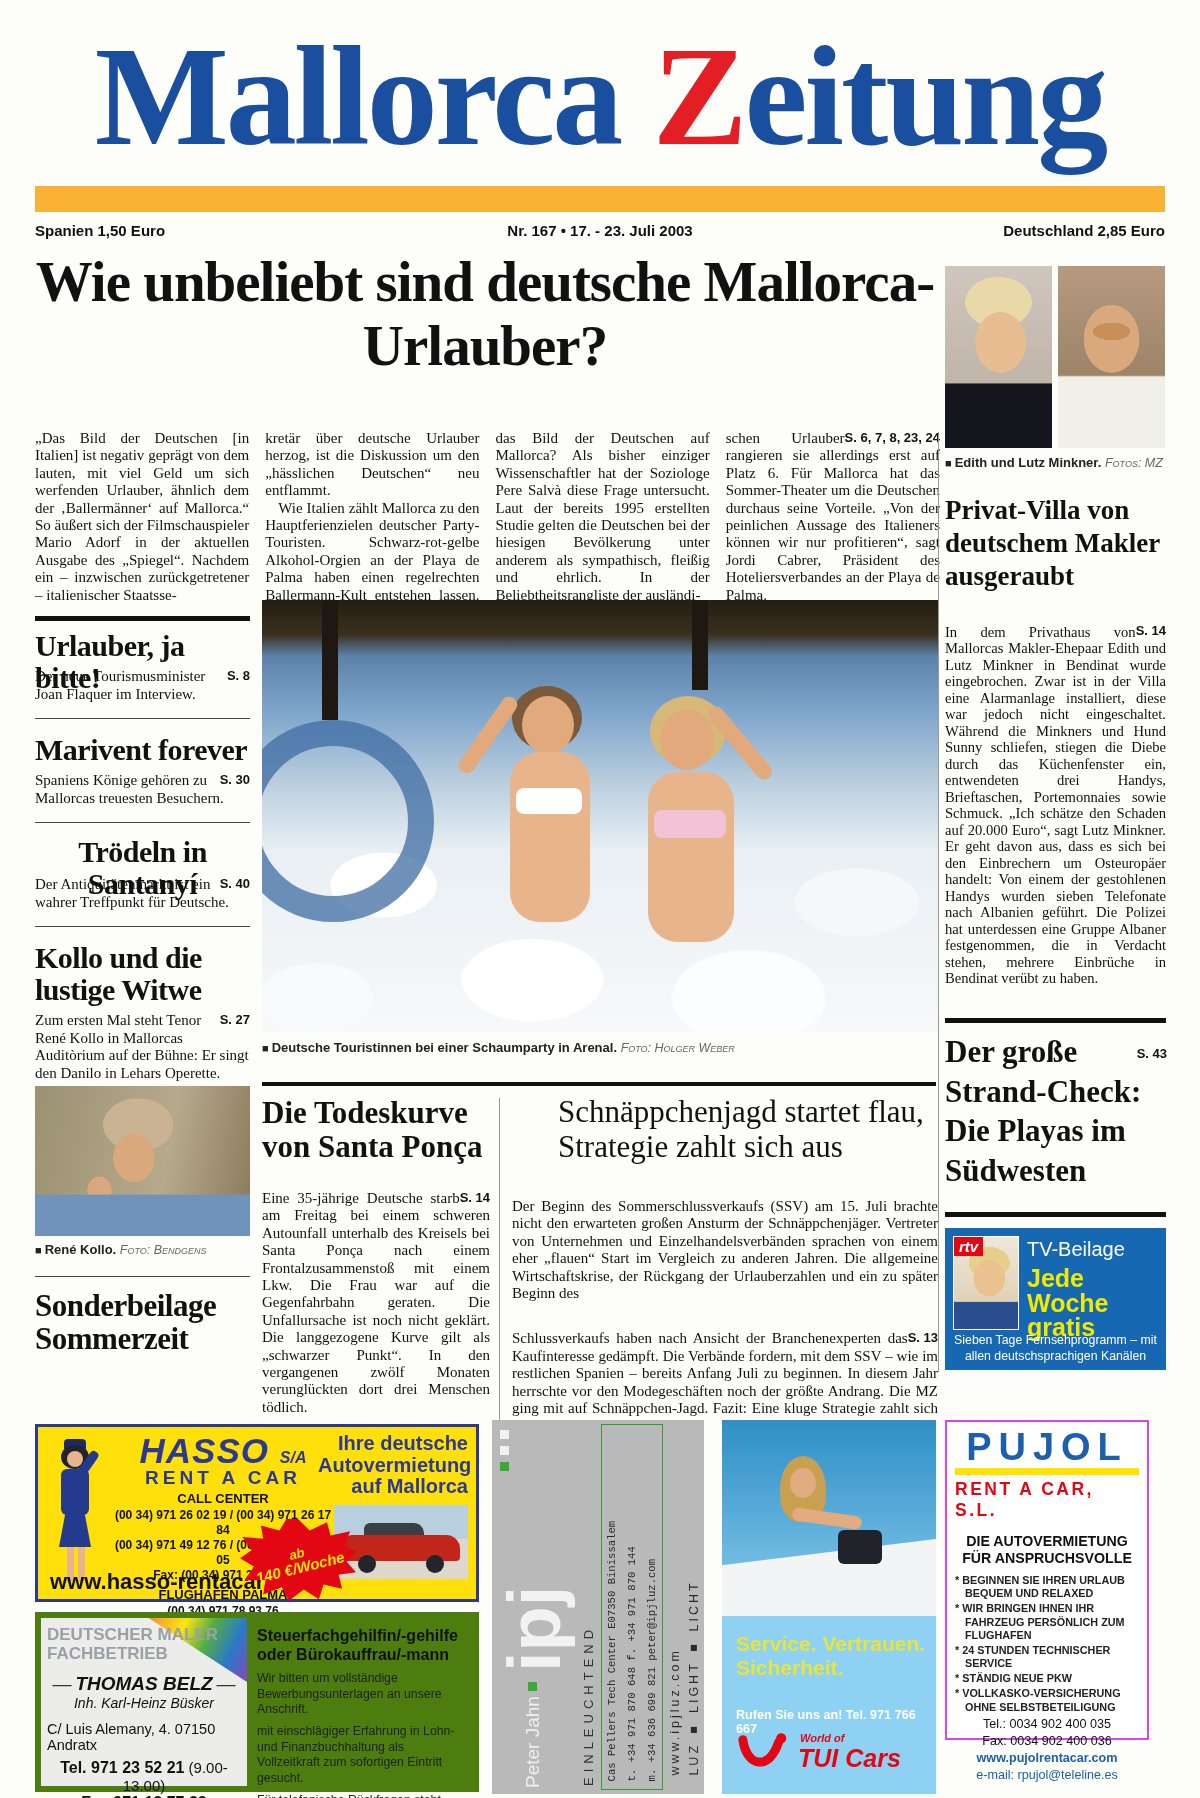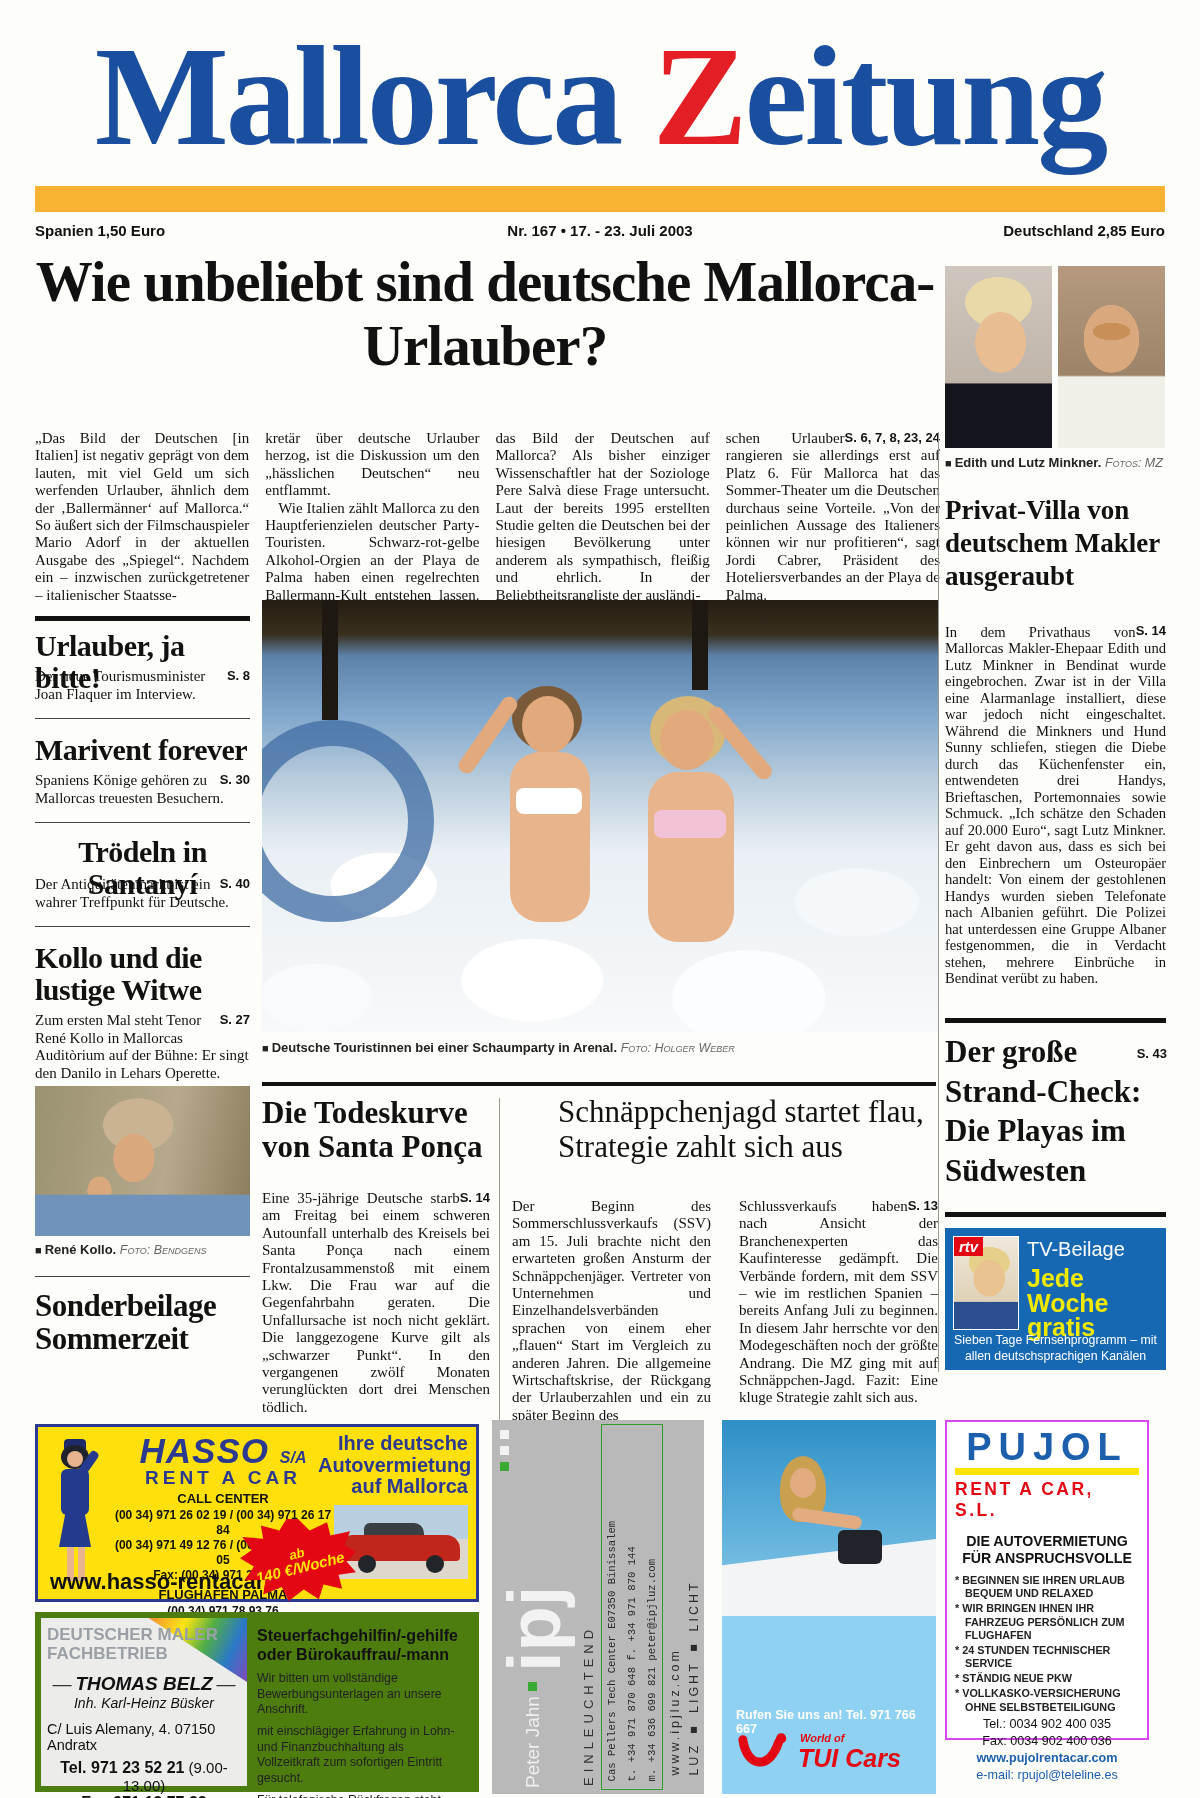--- a/index.html
+++ b/index.html
@@ -71,21 +71,21 @@
   .fig .face{position:absolute;border-radius:50%;background:#e2a97c;}
   .fig .body{position:absolute;border-radius:30px;background:#e8b48c;}
   .fig .top{position:absolute;border-radius:8px;background:#f2c3d6;}
   .fig .arm{position:absolute;width:16px;height:90px;border-radius:8px;background:#e2a97c;}
   #main-cap{left:262px;top:1040px;width:676px;}
   #hr-mid{left:262px;top:1082px;width:674px;height:4px;}
   
   #todes-head{left:262px;top:1096px;width:230px;font-size:31px;font-weight:bold;line-height:1.1;}
   #todes-body{left:262px;top:1190px;width:228px;font-size:15px;line-height:1.16;}
   #schn-head{left:512px;top:1094px;width:428px;font-size:31px;font-weight:normal;line-height:1.13;margin-left:46px;}
-  #schn-cols{left:512px;top:1198px;width:426px;display:flex;gap:28px;}
+  #schn-cols{left:512px;top:1198px;width:426px;display:flex;gap:28px;flex-direction:column;}
   #schn-cols .col{flex:1;font-size:15px;line-height:1.16;}
   
   #hr-sc1{left:945px;top:1018px;width:221px;height:5px;}
   #sc-head{left:945px;top:1032px;width:222px;font-size:31px;font-weight:bold;line-height:1.28;}
   #sc-head .pageref{margin-top:14px;}
   #hr-sc2{left:945px;top:1212px;width:221px;height:5px;}
   #tvbox{left:945px;top:1228px;width:221px;height:142px;background:#1668b3;color:#fff;
          font-family:"Liberation Sans",sans-serif;}
   #tv-cover{position:absolute;left:8px;top:8px;width:64px;height:92px;background:
       linear-gradient(transparent 70%,#2b4f8e 71%),
@@ -389,20 +389,21 @@
   </div>
 
   <div class="abs ad" id="ad-tui">
     <div id="tui-photo">
       <div class="car"></div>
       <div class="hair"></div>
       <div class="face"></div>
       <div class="arm"></div>
       <div class="mirror"></div>
     </div>
+    <div id="tui-txt1">Service. Vertrauen. Sicherheit.</div>
     <div id="tui-call">Rufen Sie uns an! Tel. 971 766 667</div>
     <div id="tui-logo">
       <svg width="52" height="46" viewBox="0 0 40 36">
         <path d="M5 6 C 8 28, 26 30, 33 8" stroke="#e30613" stroke-width="7" fill="none" stroke-linecap="round"></path>
         <circle cx="35" cy="5" r="4" fill="#e30613"></circle>
       </svg>
       <span id="tui-worldof">World of</span>
       <span id="tui-brand">TUI Cars</span>
     </div>
   </div>

